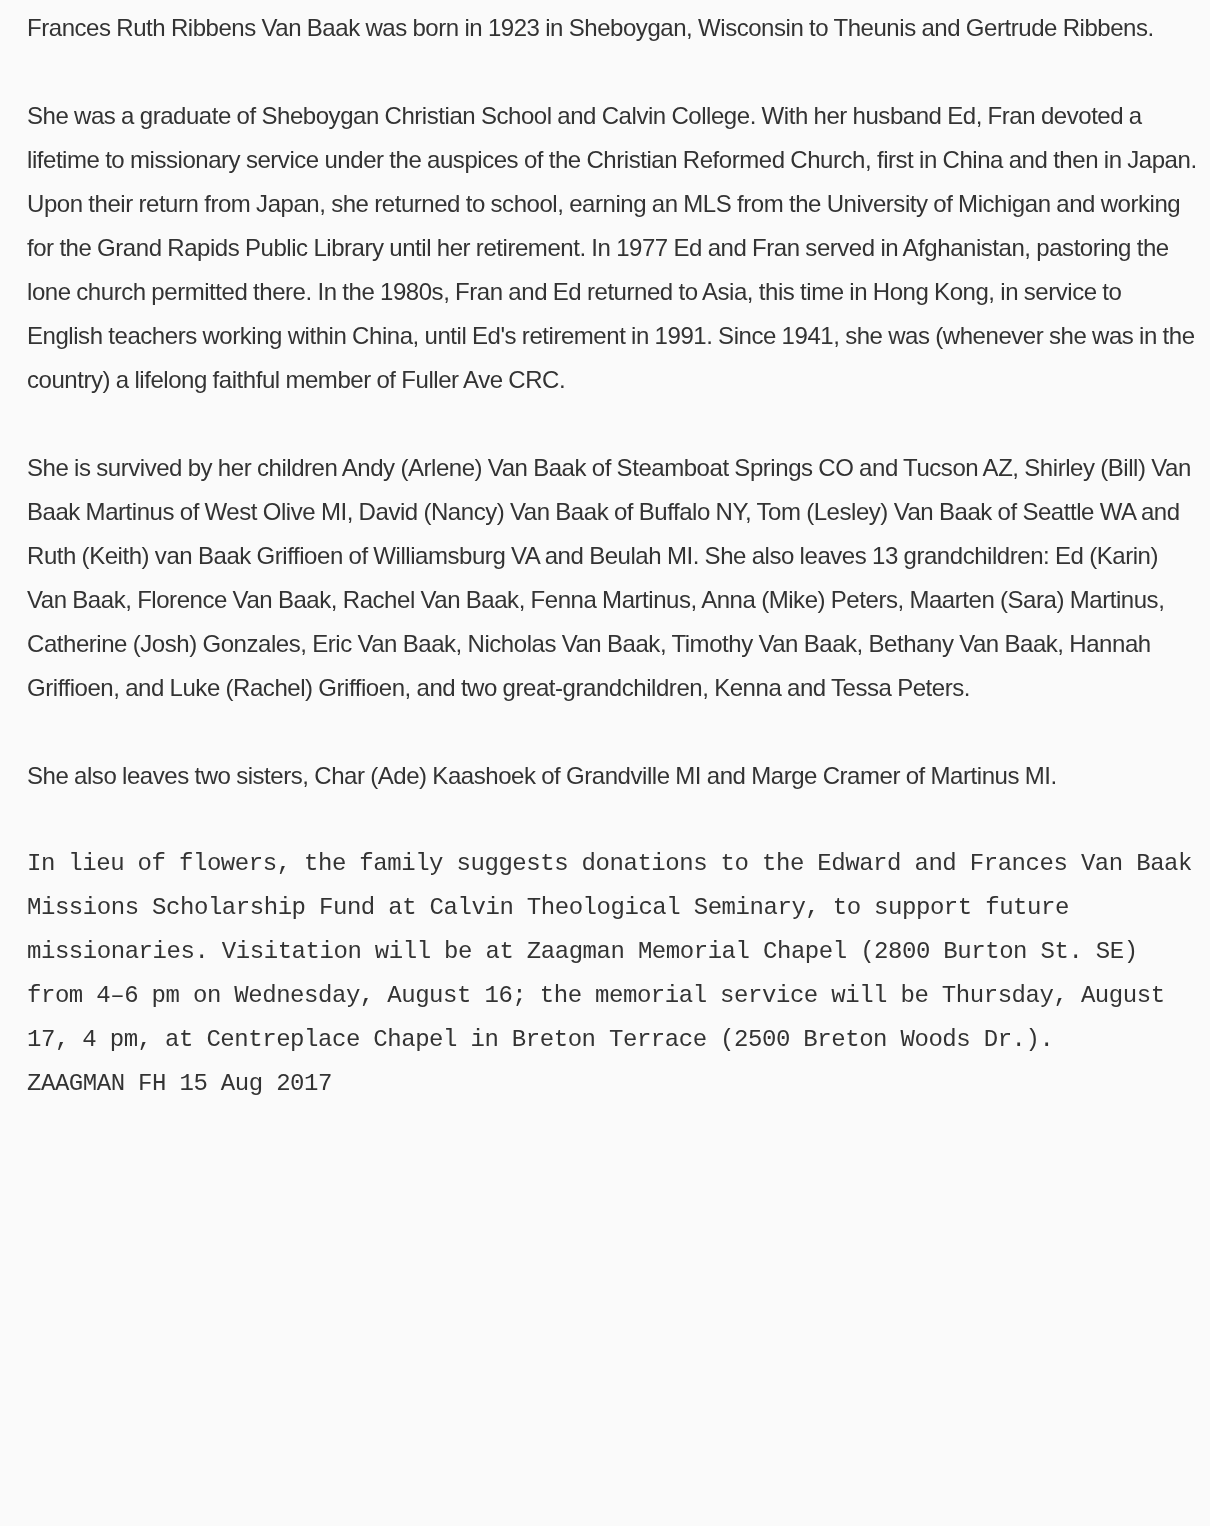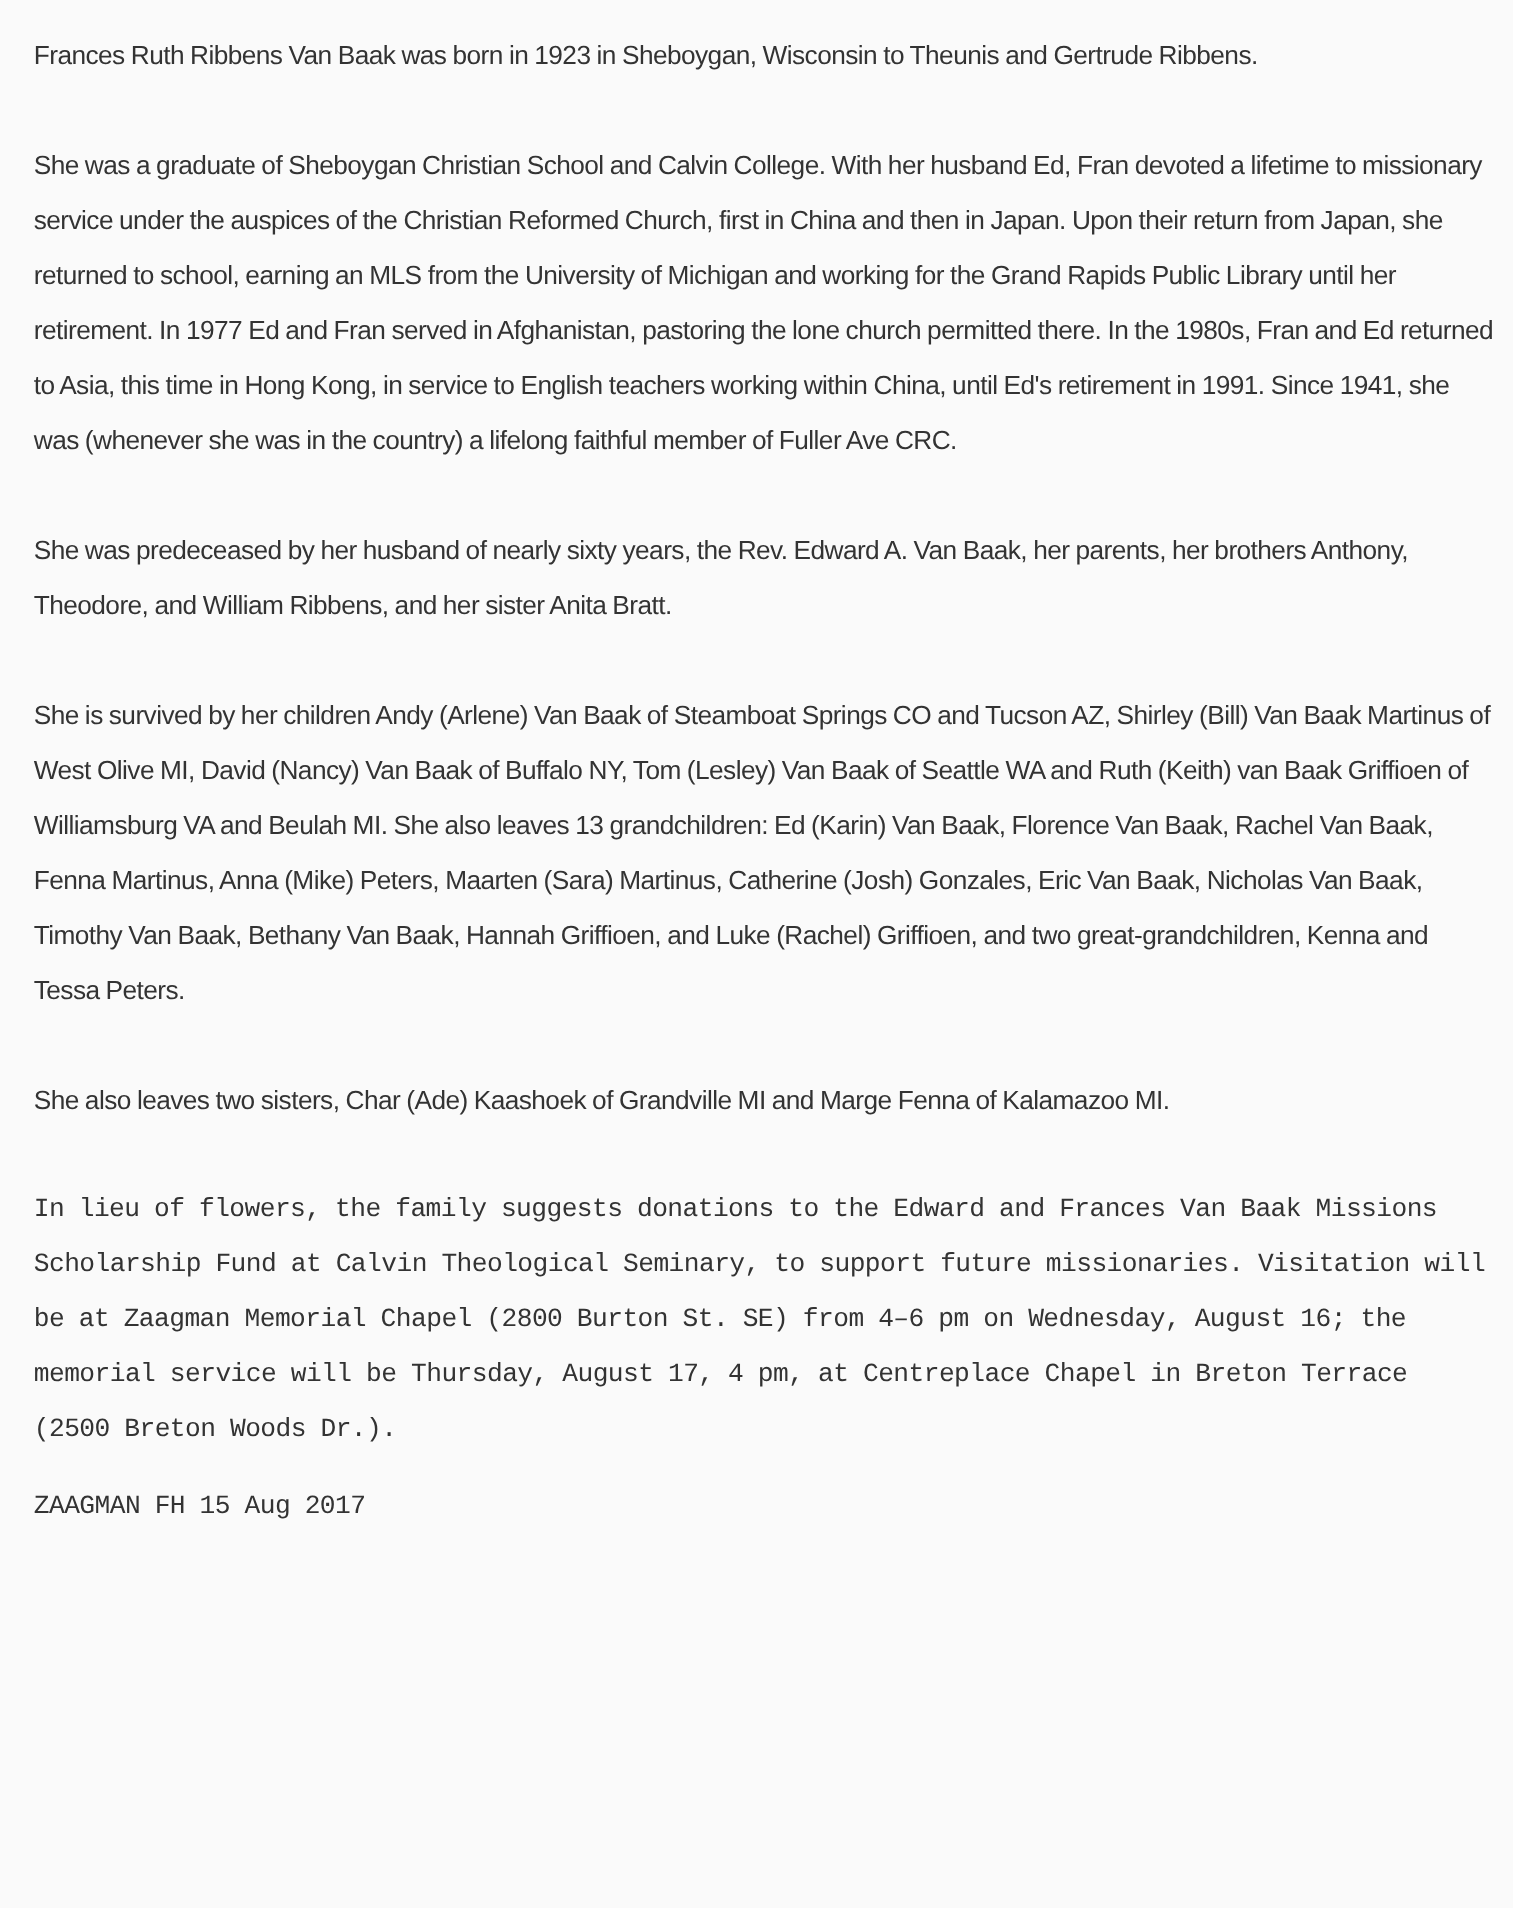--- a/index.html
+++ b/index.html
@@ -13,35 +13,34 @@
       overflow: hidden;
       box-sizing: border-box;
       padding: 6px 0 0 27px;
       font-family: "Liberation Sans", "DejaVu Sans", sans-serif;
       color: #333333;
     }
     .obituary {
       width: 1170px;
     }
     .obituary p {
-      margin: 17px 0 44px 0;
-      font-size: 21px;
+      margin: 0 0 44px 0;
+      font-size: 24px;
       line-height: 44px;
       letter-spacing: -0.45px;
       word-spacing: -0.5px;
     }
     .obituary p.tight {
       margin-bottom: 0;
       font-family: Liberation Mono, monospace;
     }
   </style>
 </head>
 <body>
 
 <div class="obituary">
   <p>Frances Ruth Ribbens Van Baak was born in 1923 in Sheboygan, Wisconsin to Theunis and Gertrude Ribbens.</p>
   <p>She was a graduate of Sheboygan Christian School and Calvin College. With her husband Ed, Fran devoted a lifetime to missionary service under the auspices of the Christian Reformed Church, first in China and then in Japan. Upon their return from Japan, she returned to school, earning an MLS from the University of Michigan and working for the Grand Rapids Public Library until her retirement. In 1977 Ed and Fran served in Afghanistan, pastoring the lone church permitted there. In the 1980s, Fran and Ed returned to Asia, this time in Hong Kong, in service to English teachers working within China, until Ed's retirement in 1991. Since 1941, she was (whenever she was in the country) a lifelong faithful member of Fuller Ave CRC.</p>
-  <p>She was predeceased by her husband of nearly sixty years, the Rev. Edward A. Van Baak, her parents, her brothers Anthony, Theodore, and William Ribbens, and her sister Anita Bratt.</p>
   <p>She is survived by her children Andy (Arlene) Van Baak of Steamboat Springs CO and Tucson AZ, Shirley (Bill) Van Baak Martinus of West Olive MI, David (Nancy) Van Baak of Buffalo NY, Tom (Lesley) Van Baak of Seattle WA and Ruth (Keith) van Baak Griffioen of Williamsburg VA and Beulah MI. She also leaves 13 grandchildren: Ed (Karin) Van Baak, Florence Van Baak, Rachel Van Baak, Fenna Martinus, Anna (Mike) Peters, Maarten (Sara) Martinus, Catherine (Josh) Gonzales, Eric Van Baak, Nicholas Van Baak, Timothy Van Baak, Bethany Van Baak, Hannah Griffioen, and Luke (Rachel) Griffioen, and two great-grandchildren, Kenna and Tessa Peters.</p>
-  <p>She also leaves two sisters, Char (Ade) Kaashoek of Grandville MI and Marge Fenna of Kalamazoo MI.</p>
+  <p>She also leaves two sisters, Char (Ade) Kaashoek of Grandville MI and Marge Cramer of Martinus MI.</p>
   <p class="tight">In lieu of flowers, the family suggests donations to the Edward and Frances Van Baak Missions Scholarship Fund at Calvin Theological Seminary, to support future missionaries. Visitation will be at Zaagman Memorial Chapel (2800 Burton St. SE) from 4–6 pm on Wednesday, August 16; the memorial service will be Thursday, August 17, 4 pm, at Centreplace Chapel in Breton Terrace (2500 Breton Woods Dr.).</p>
   <p class="tight">ZAAGMAN FH 15 Aug 2017</p>
 </div>
 
 </body></html>

